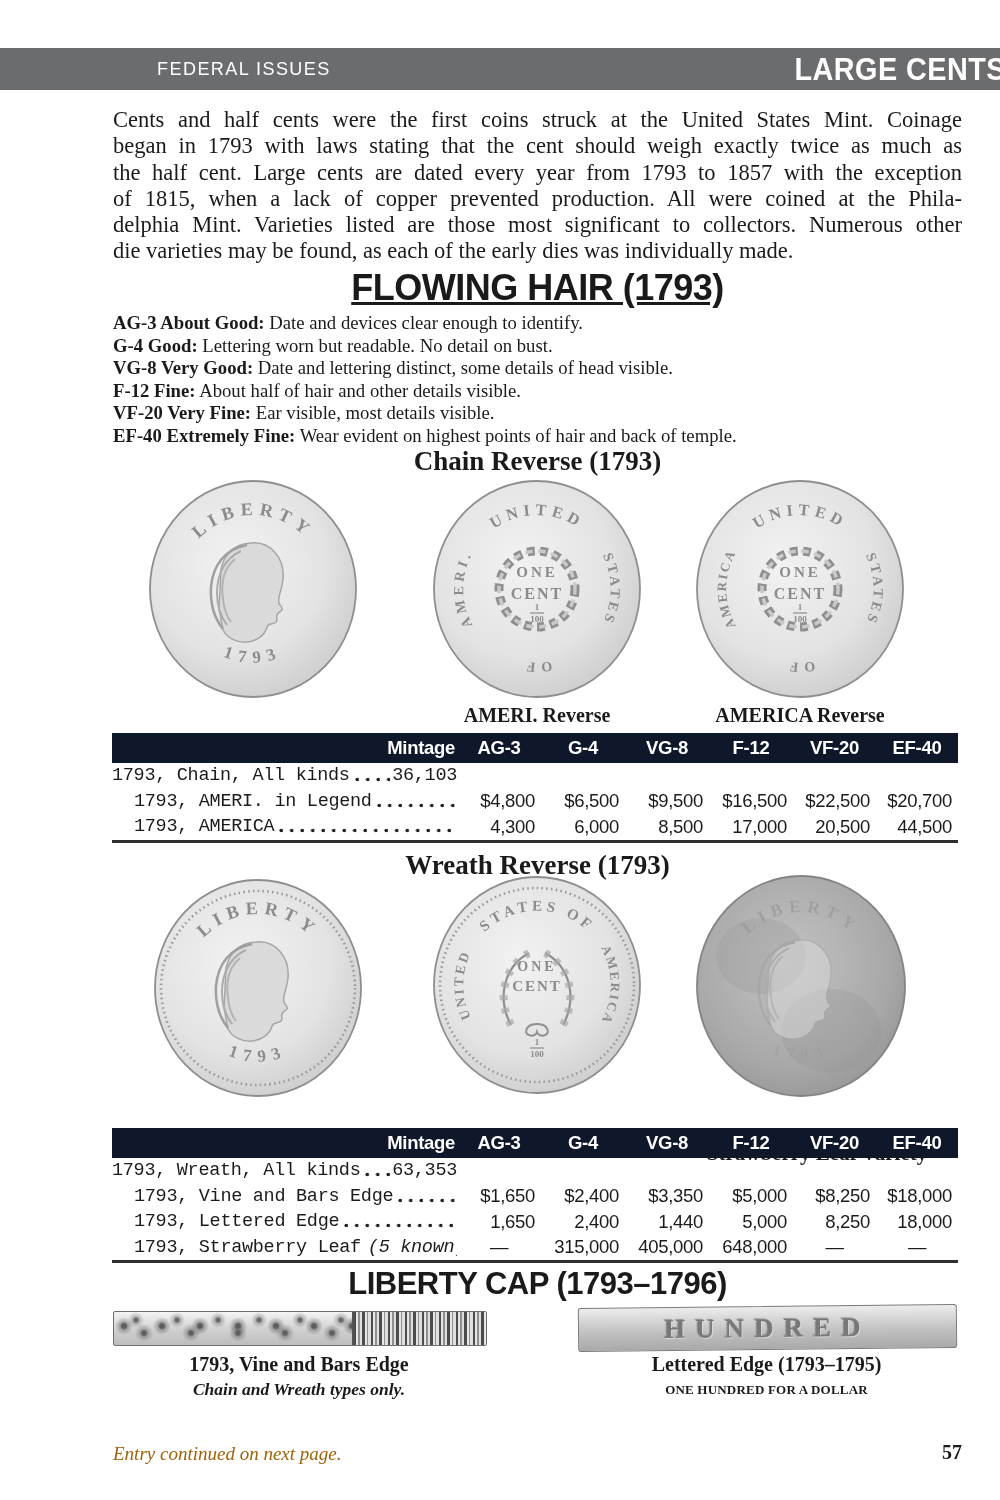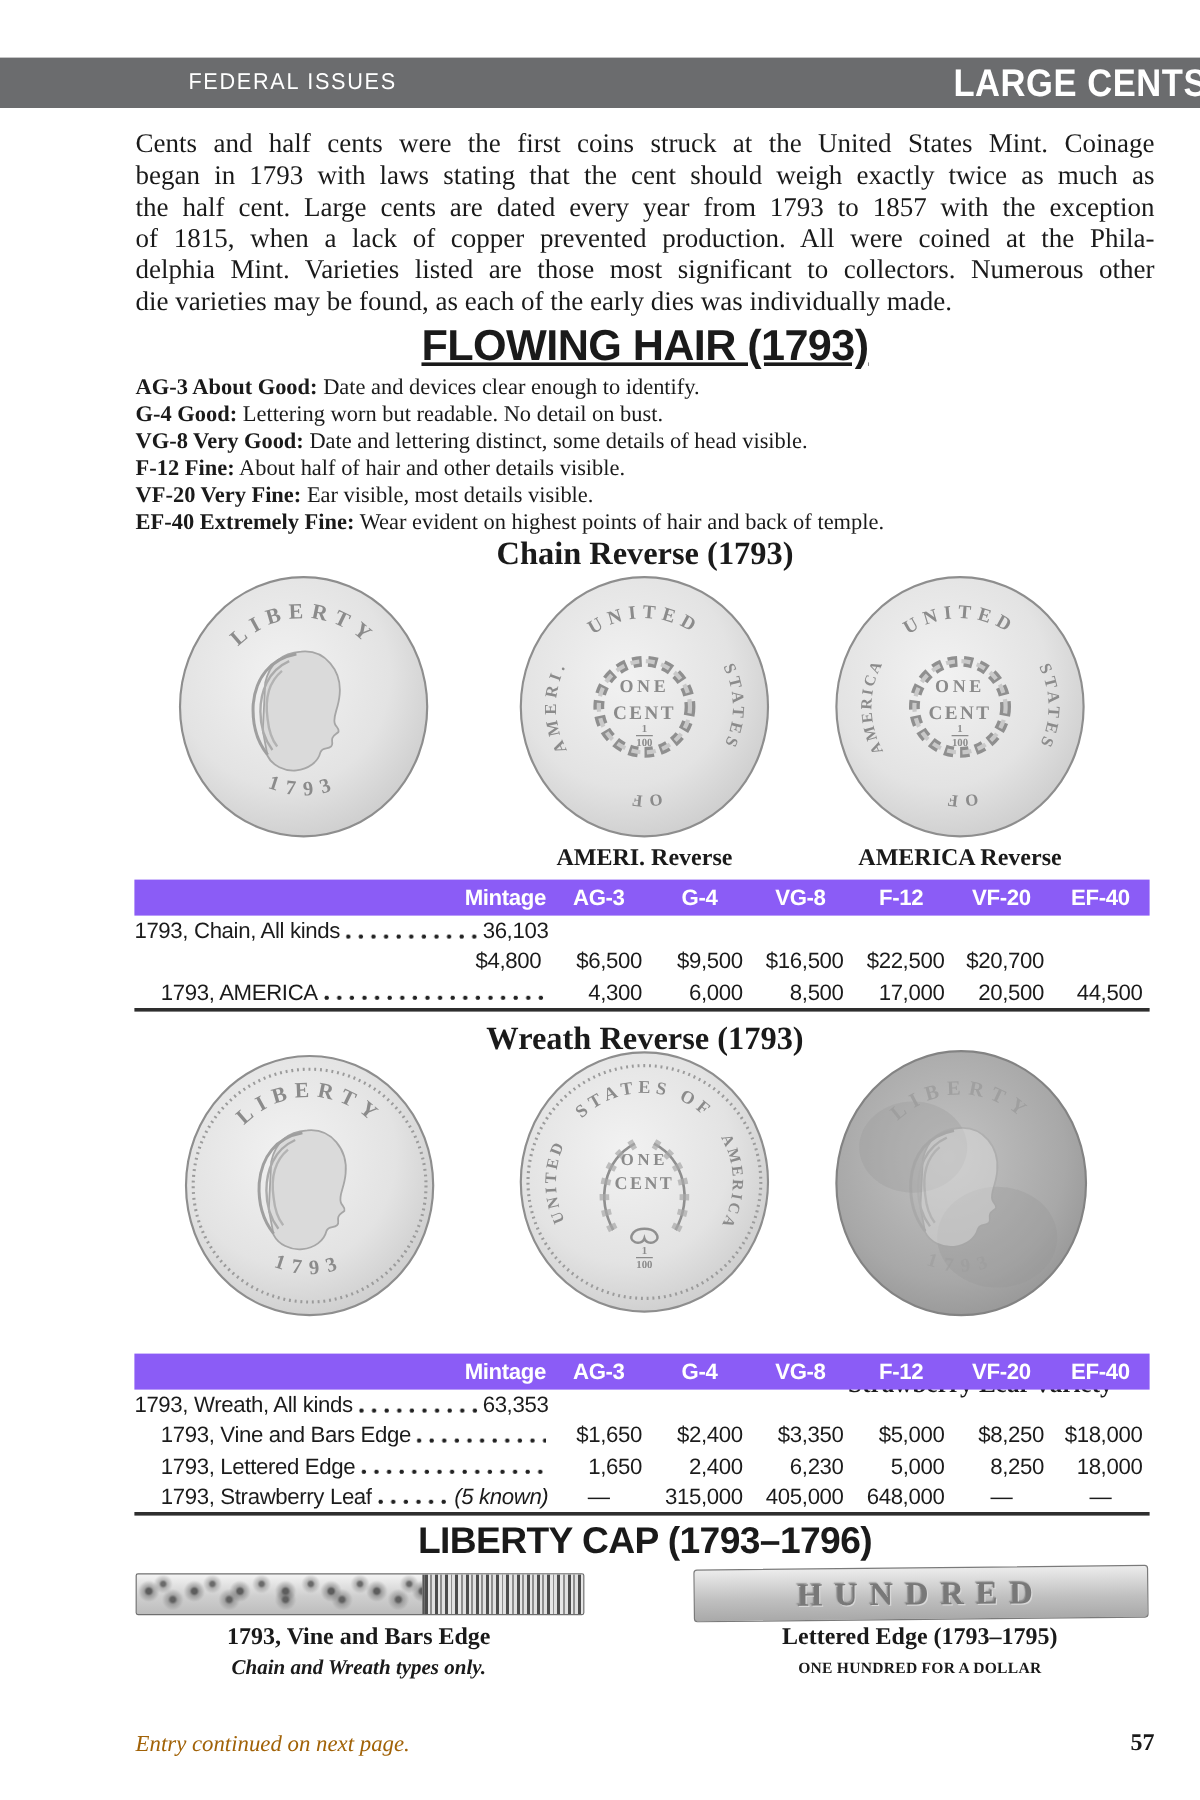--- a/index.html
+++ b/index.html
@@ -41,27 +41,27 @@
   .coin{position:absolute;}
   .coinTxt{font-family:"Liberation Serif",serif;font-weight:700;fill:#8b8b8b;}
   .coinTxtFaint{font-family:"Liberation Serif",serif;font-weight:700;fill:#9d9d9d;}
 
   
   .ptable{position:absolute;left:112px;width:846px;font-family:"Liberation Sans",sans-serif;
           font-size:18.5px;letter-spacing:-.3px;color:#1b1b1b;}
   #table-chain{top:733px;}
   #table-wreath{top:1128px;}
   .thead,.trow{display:grid;grid-template-columns:345px 84px 84px 84px 84px 83px 82px;align-items:center;}
-  .thead{height:30px;background:#8b5cf6;color:#fff;font-weight:700;}
+  .thead{height:30px;background:#0f172a;color:#fff;font-weight:700;}
   .thead .hcell{text-align:center;}
   .thead .hcell.mintage{text-align:right;padding-right:2px;}
   .trow{height:25.5px;}
   .tcell.num{text-align:right;padding-right:6px;white-space:nowrap;}
   .tcell.num.dash{text-align:center;padding-right:0;}
-  .labelcell{display:flex;align-items:flex-end;overflow:hidden;}
+  .labelcell{display:flex;align-items:flex-end;overflow:hidden;font-family:Liberation Mono, monospace;}
   .labelcell.indent{padding-left:22px;}
   .labelcell .lbl,.labelcell .mintval{white-space:nowrap;}
   .labelcell .note{white-space:nowrap;font-style:italic;}
   .leader{flex:1 1 auto;align-self:flex-end;height:5px;margin:0 2px 4px 5px;
           background-image:radial-gradient(circle at 2.2px 2.5px,#222 1.5px,rgba(0,0,0,0) 2.1px);
           background-size:10.5px 5px;background-repeat:repeat-x;}
   .tbottom{height:0;border-top:3.5px solid #2e2e2e;}
 
   
   .edge-left{position:absolute;left:113px;top:1311px;width:372px;height:33px;border:1px solid #6f6f6f;
@@ -217,20 +217,24 @@
           <span class="mintval">36,103</span>
         </div>
       <div class="tcell num"></div>
       <div class="tcell num"></div>
       <div class="tcell num"></div>
       <div class="tcell num"></div>
       <div class="tcell num"></div>
       <div class="tcell num"></div>
     </div>
     <div class="trow">
+      <div class="tcell labelcell indent">
+          <span class="lbl">1793, AMERI. in Legend</span>
+          <span class="leader"></span>
+        </div>
       <div class="tcell num">$4,800</div>
       <div class="tcell num">$6,500</div>
       <div class="tcell num">$9,500</div>
       <div class="tcell num">$16,500</div>
       <div class="tcell num">$22,500</div>
       <div class="tcell num">$20,700</div>
     </div>
     <div class="trow">
       <div class="tcell labelcell indent">
           <span class="lbl">1793, AMERICA</span>
@@ -316,21 +320,21 @@
       <div class="tcell num">$8,250</div>
       <div class="tcell num">$18,000</div>
     </div>
     <div class="trow">
       <div class="tcell labelcell indent">
           <span class="lbl">1793, Lettered Edge</span>
           <span class="leader"></span>
         </div>
       <div class="tcell num">1,650</div>
       <div class="tcell num">2,400</div>
-      <div class="tcell num">6,230</div>
+      <div class="tcell num">1,440</div>
       <div class="tcell num">5,000</div>
       <div class="tcell num">8,250</div>
       <div class="tcell num">18,000</div>
     </div>
     <div class="trow">
       <div class="tcell labelcell indent">
           <span class="lbl">1793, Strawberry Leaf</span>
           <span class="leader"></span>
           <span class="note">(5 known)</span>
         </div>

